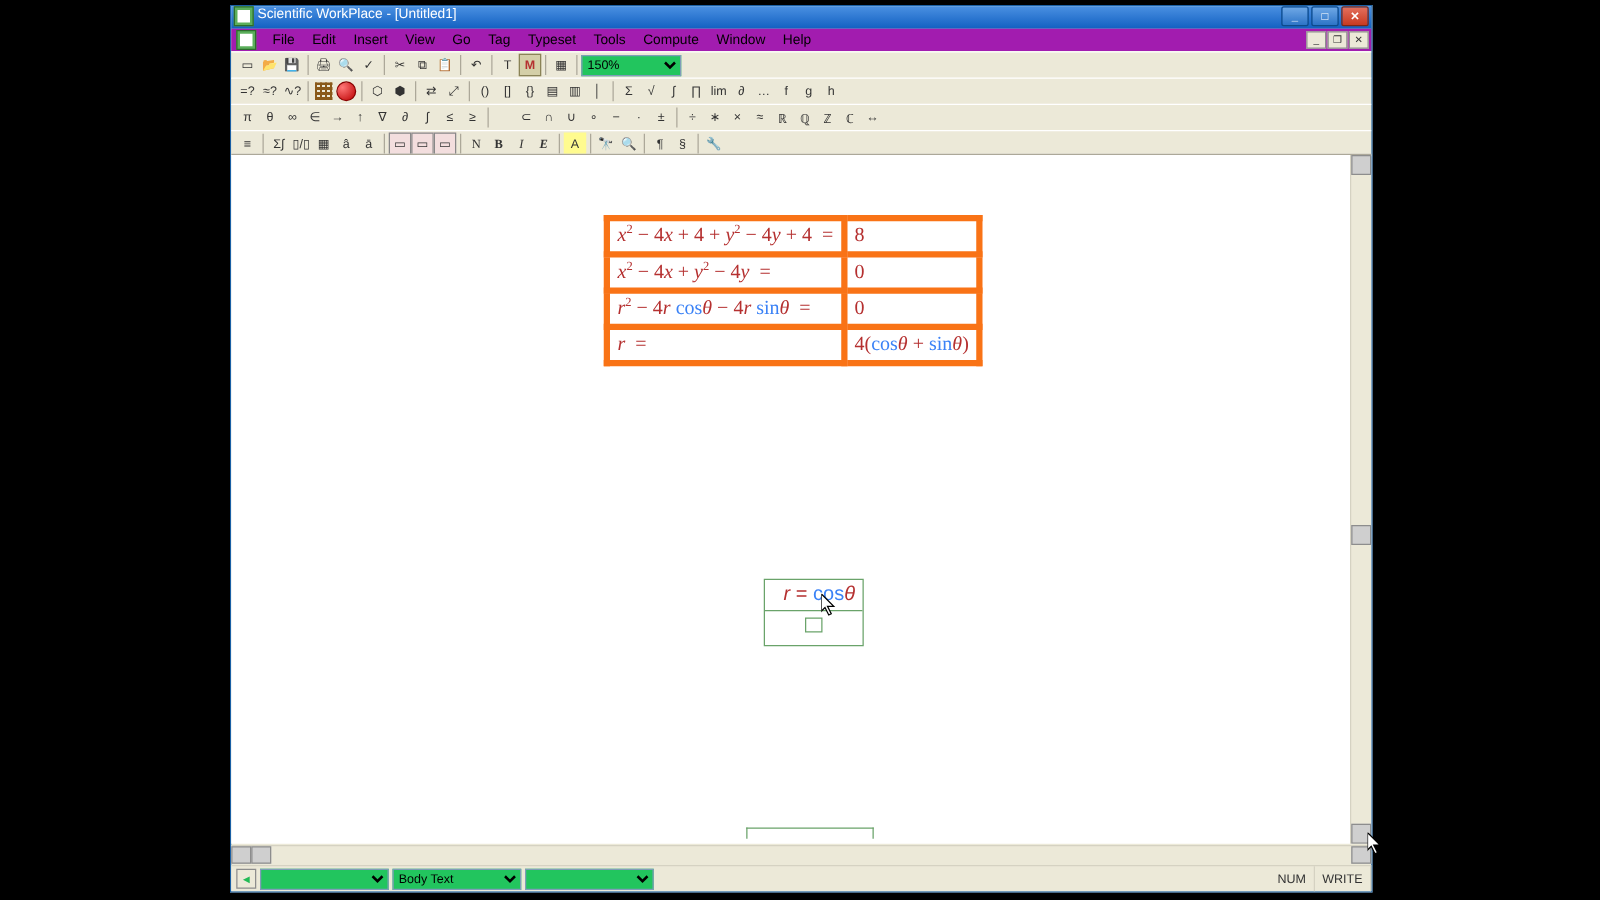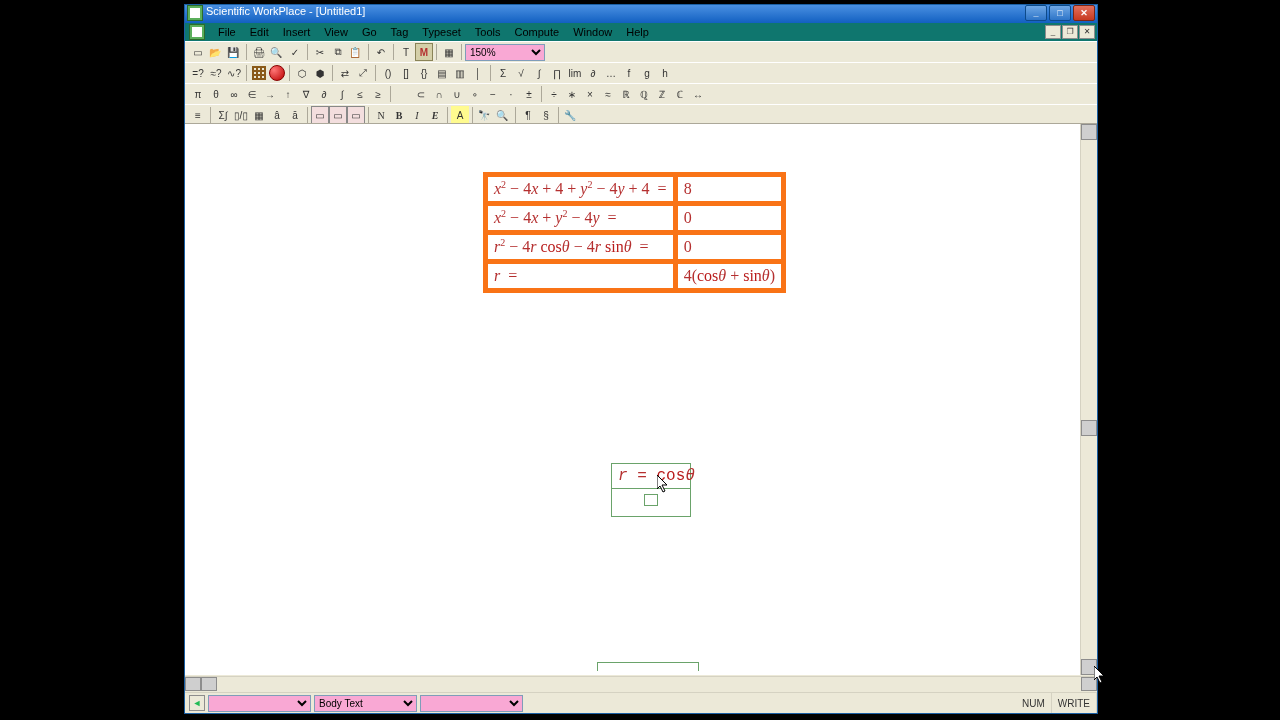--- a/index.html
+++ b/index.html
@@ -6,31 +6,31 @@
   .desktop{width:1280px;height:720px;position:relative;background:#000}
   .app-window{position:absolute;left:184px;top:4px;width:912px;height:708px;background:#ece9d8;border:1px solid #1a5fa4;box-shadow:0 0 0 1px rgba(0,0,0,.2)}
   
   .titlebar{height:18px;background:linear-gradient(#4a90e2,#1260c1);display:flex;align-items:flex-start;color:#fff;font-size:11px;padding-left:2px}
   .titlebar .ico{width:14px;height:14px;background:#5baf5b;border:1px solid #2c6b2c;margin-right:3px;position:relative}
   .titlebar .ico::after{content:"";position:absolute;inset:2px;background:#fff}
   .winbtns{margin-left:auto;display:flex;gap:2px;padding-right:2px}
   .winbtn{width:20px;height:14px;background:linear-gradient(#6fa8e6,#2d74c7);border:1px solid #0d4a8a;border-radius:2px;display:flex;align-items:center;justify-content:center;color:#fff;font-size:9px;line-height:9px;font-weight:bold}
   .winbtn.close{background:linear-gradient(#e36f5c,#c73a21);border-color:#7b2514}
   
-  .menubar{height:18px;background:#0f766e;display:flex;align-items:center;padding-left:4px;color:#000}
+  .menubar{height:18px;background:#a21caf;display:flex;align-items:center;padding-left:4px;color:#000}
   .menubar .mico{width:14px;height:14px;background:#5baf5b;border:1px solid #2c6b2c;margin-right:6px;position:relative}
   .menubar .mico::after{content:"";position:absolute;inset:2px;background:#fff}
   .menubar .mi{padding:1px 7px;cursor:default}
   .mdicontrols{margin-left:auto;display:flex;gap:0;padding-right:2px}
   .mdibtn{width:14px;height:12px;border:1px solid #8d8d8d;background:#ece9d8;font-size:8px;line-height:8px;display:flex;align-items:center;justify-content:center;margin-left:1px;color:#333}
   
   .toolbar{height:20px;background:#ece9d8;border-top:1px solid #fff;display:flex;align-items:center;padding-left:4px}
   .tbtn{width:16px;height:16px;border:1px solid transparent;margin:0 0px;display:flex;align-items:center;justify-content:center;font-size:10px;color:#333}
   .tsep{width:1px;height:16px;background:#aca899;margin:0 3px}
-  .tselect{height:17px;font-size:10px;border:1px solid #7f9db9;background:#f9a8d4}
+  .tselect{height:17px;font-size:10px;border:1px solid #7f9db9;background:#22c55e}
   .tselect.small{width:80px}
   .tselect.med{width:103px}
   .red{color:#b53030}
   
   .doc-wrap{position:absolute;left:0;right:0;top:118px;bottom:38px;background:#fff;border-top:1px solid #aca899;overflow:hidden}
   .vscroll{position:absolute;right:0;top:0;bottom:0;width:16px;background:#ece9d8;border-left:1px solid #d5d2c2}
   .vscroll .arrow{width:14px;height:14px;background:#cfcfcf;border:1px solid #8d8d8d;margin:0 auto;position:absolute;left:0;right:0}
   .vscroll .up{top:0}
   .vscroll .dn{bottom:0}
   .vscroll .thumb{position:absolute;left:0;right:0;top:296px;height:14px;background:#cfcfcf;border:1px solid #8d8d8d;margin:0 auto;width:14px}
@@ -44,22 +44,22 @@
   .statusbar .spacer{flex:1}
   .statusbar .selwrap{display:flex;align-items:center;gap:3px;padding:0 4px}
   .selwrap .navbtn{width:14px;height:14px;border:1px solid #8d8d8d;background:#ece9d8;display:flex;align-items:center;justify-content:center;font-size:9px;color:#2b5}
   
   .eq-table{position:absolute;border:1px solid #6aa36a;border-collapse:collapse;font-family:"Cambria Math","Times New Roman",serif;font-size:16px}
   .eq-table td{border:5px solid #f97316;padding:3px 6px;white-space:nowrap;color:#555}
   .mx{font-style:italic;color:#b53030}
   .mn{color:#b53030}
   .mo{color:#b53030}
   .sup{font-size:10px;vertical-align:super;line-height:0}
-  .tf{color:#b91c1c;font-style:normal}
-  .eq-small{position:absolute;border:1px solid #6aa36a;font-family:Liberation Mono, monospace;font-size:16px}
+  .tf{color:#3b82f6;font-style:normal}
+  .eq-small{position:absolute;border:1px solid #6aa36a;font-family:Liberation Sans, sans-serif;font-size:16px}
   .eq-small .row{border-bottom:1px solid #6aa36a;padding:3px 6px;text-align:right;white-space:nowrap}
   .eq-small .row:last-child{border-bottom:none}
   .placeholder{display:inline-block;width:12px;height:10px;border:1px solid #6aa36a;margin:2px}
   .ghost-box{position:absolute;border:1px solid #6aa36a;border-bottom:none;height:8px}
   svg.cur{position:absolute;pointer-events:none}
   .red-btn{width:14px;height:14px;border-radius:50%;background:radial-gradient(circle at 4px 4px,#f77,#b00);border:1px solid #800}
   .grid-btn{width:14px;height:14px;background:repeating-linear-gradient(90deg,#8a5a1a 0 2px,transparent 2px 4px),repeating-linear-gradient(0deg,#8a5a1a 0 2px,transparent 2px 4px)}
   .txt{font-family:"Times New Roman",serif}
 </style>
 </head>

